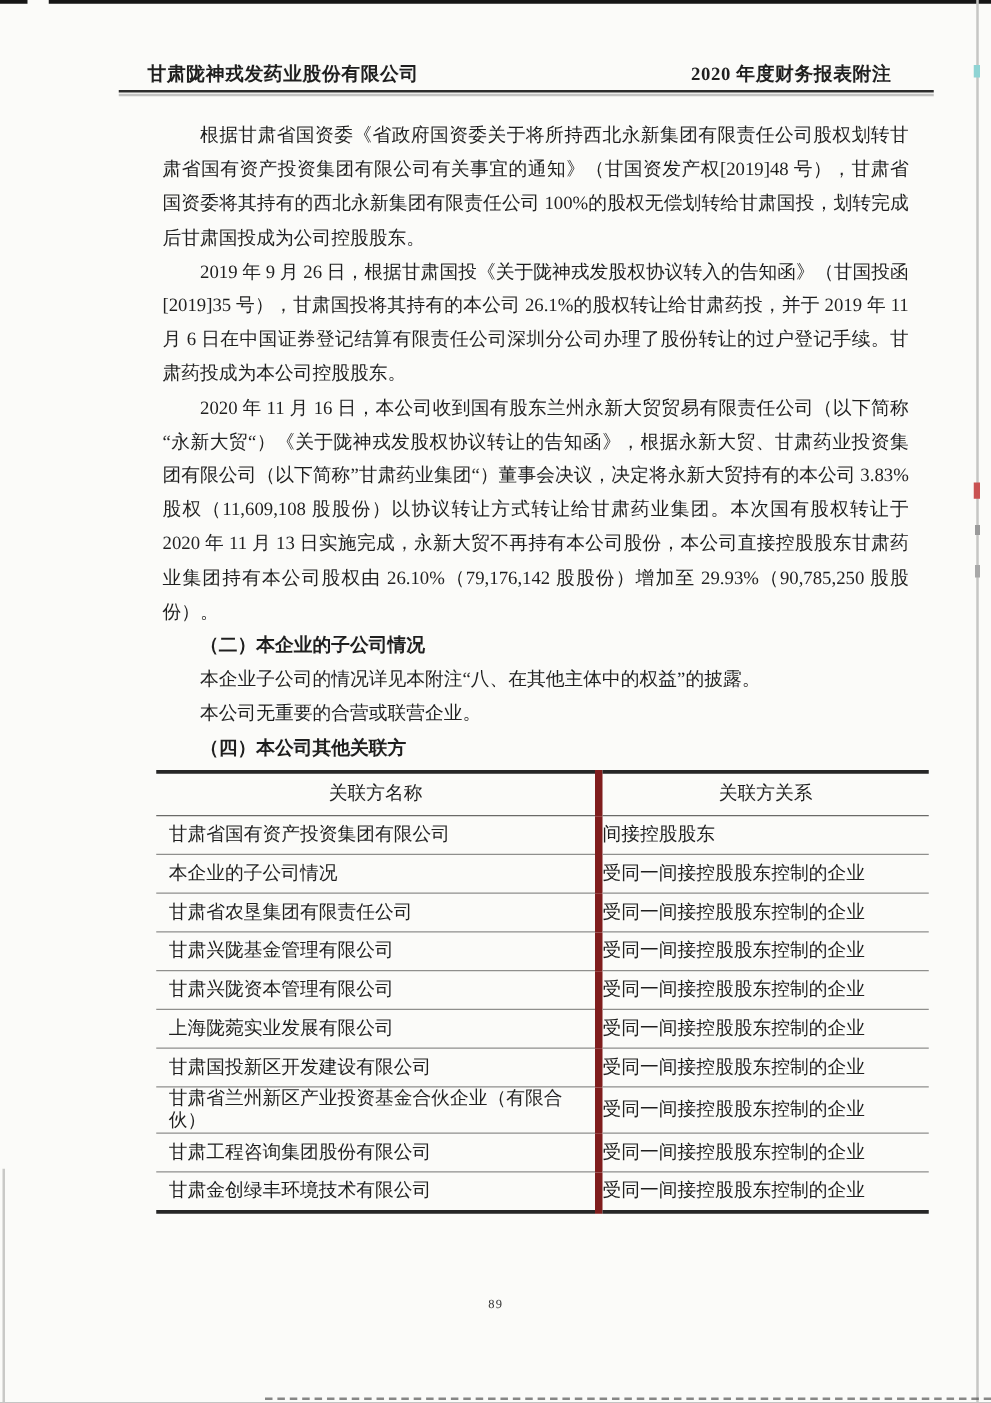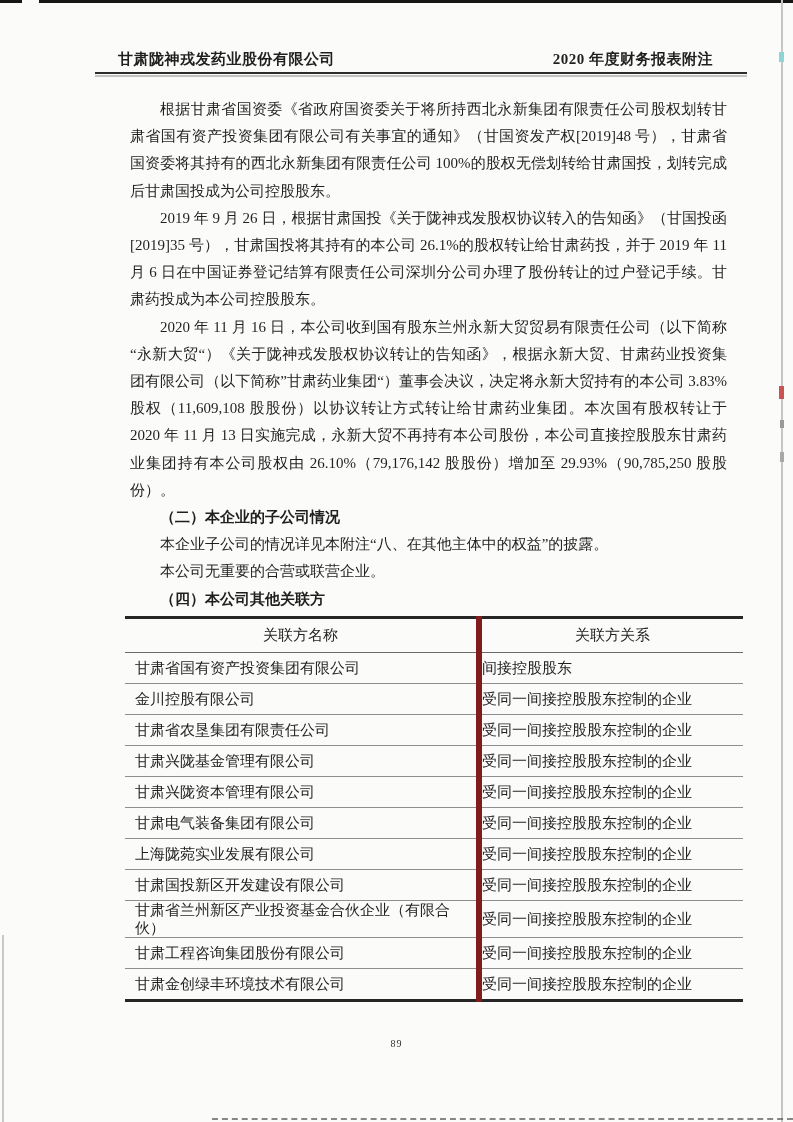--- a/index.html
+++ b/index.html
@@ -101,37 +101,33 @@
           <th class="c1">关联方名称</th>
           <th class="c2">关联方关系</th>
         </tr>
       </thead>
       <tbody>
           <tr>
             <td class="c1">甘肃省国有资产投资集团有限公司</td>
             <td class="c2">间接控股股东</td>
           </tr>
           <tr>
-            <td class="c1">金川控股有限公司</td>
+            <td class="c1">本企业的子公司情况</td>
             <td class="c2">受同一间接控股股东控制的企业</td>
           </tr>
           <tr>
             <td class="c1">甘肃省农垦集团有限责任公司</td>
             <td class="c2">受同一间接控股股东控制的企业</td>
           </tr>
           <tr>
             <td class="c1">甘肃兴陇基金管理有限公司</td>
             <td class="c2">受同一间接控股股东控制的企业</td>
           </tr>
           <tr>
             <td class="c1">甘肃兴陇资本管理有限公司</td>
-            <td class="c2">受同一间接控股股东控制的企业</td>
-          </tr>
-          <tr>
-            <td class="c1">甘肃电气装备集团有限公司</td>
             <td class="c2">受同一间接控股股东控制的企业</td>
           </tr>
           <tr>
             <td class="c1">上海陇菀实业发展有限公司</td>
             <td class="c2">受同一间接控股股东控制的企业</td>
           </tr>
           <tr>
             <td class="c1">甘肃国投新区开发建设有限公司</td>
             <td class="c2">受同一间接控股股东控制的企业</td>
           </tr>

